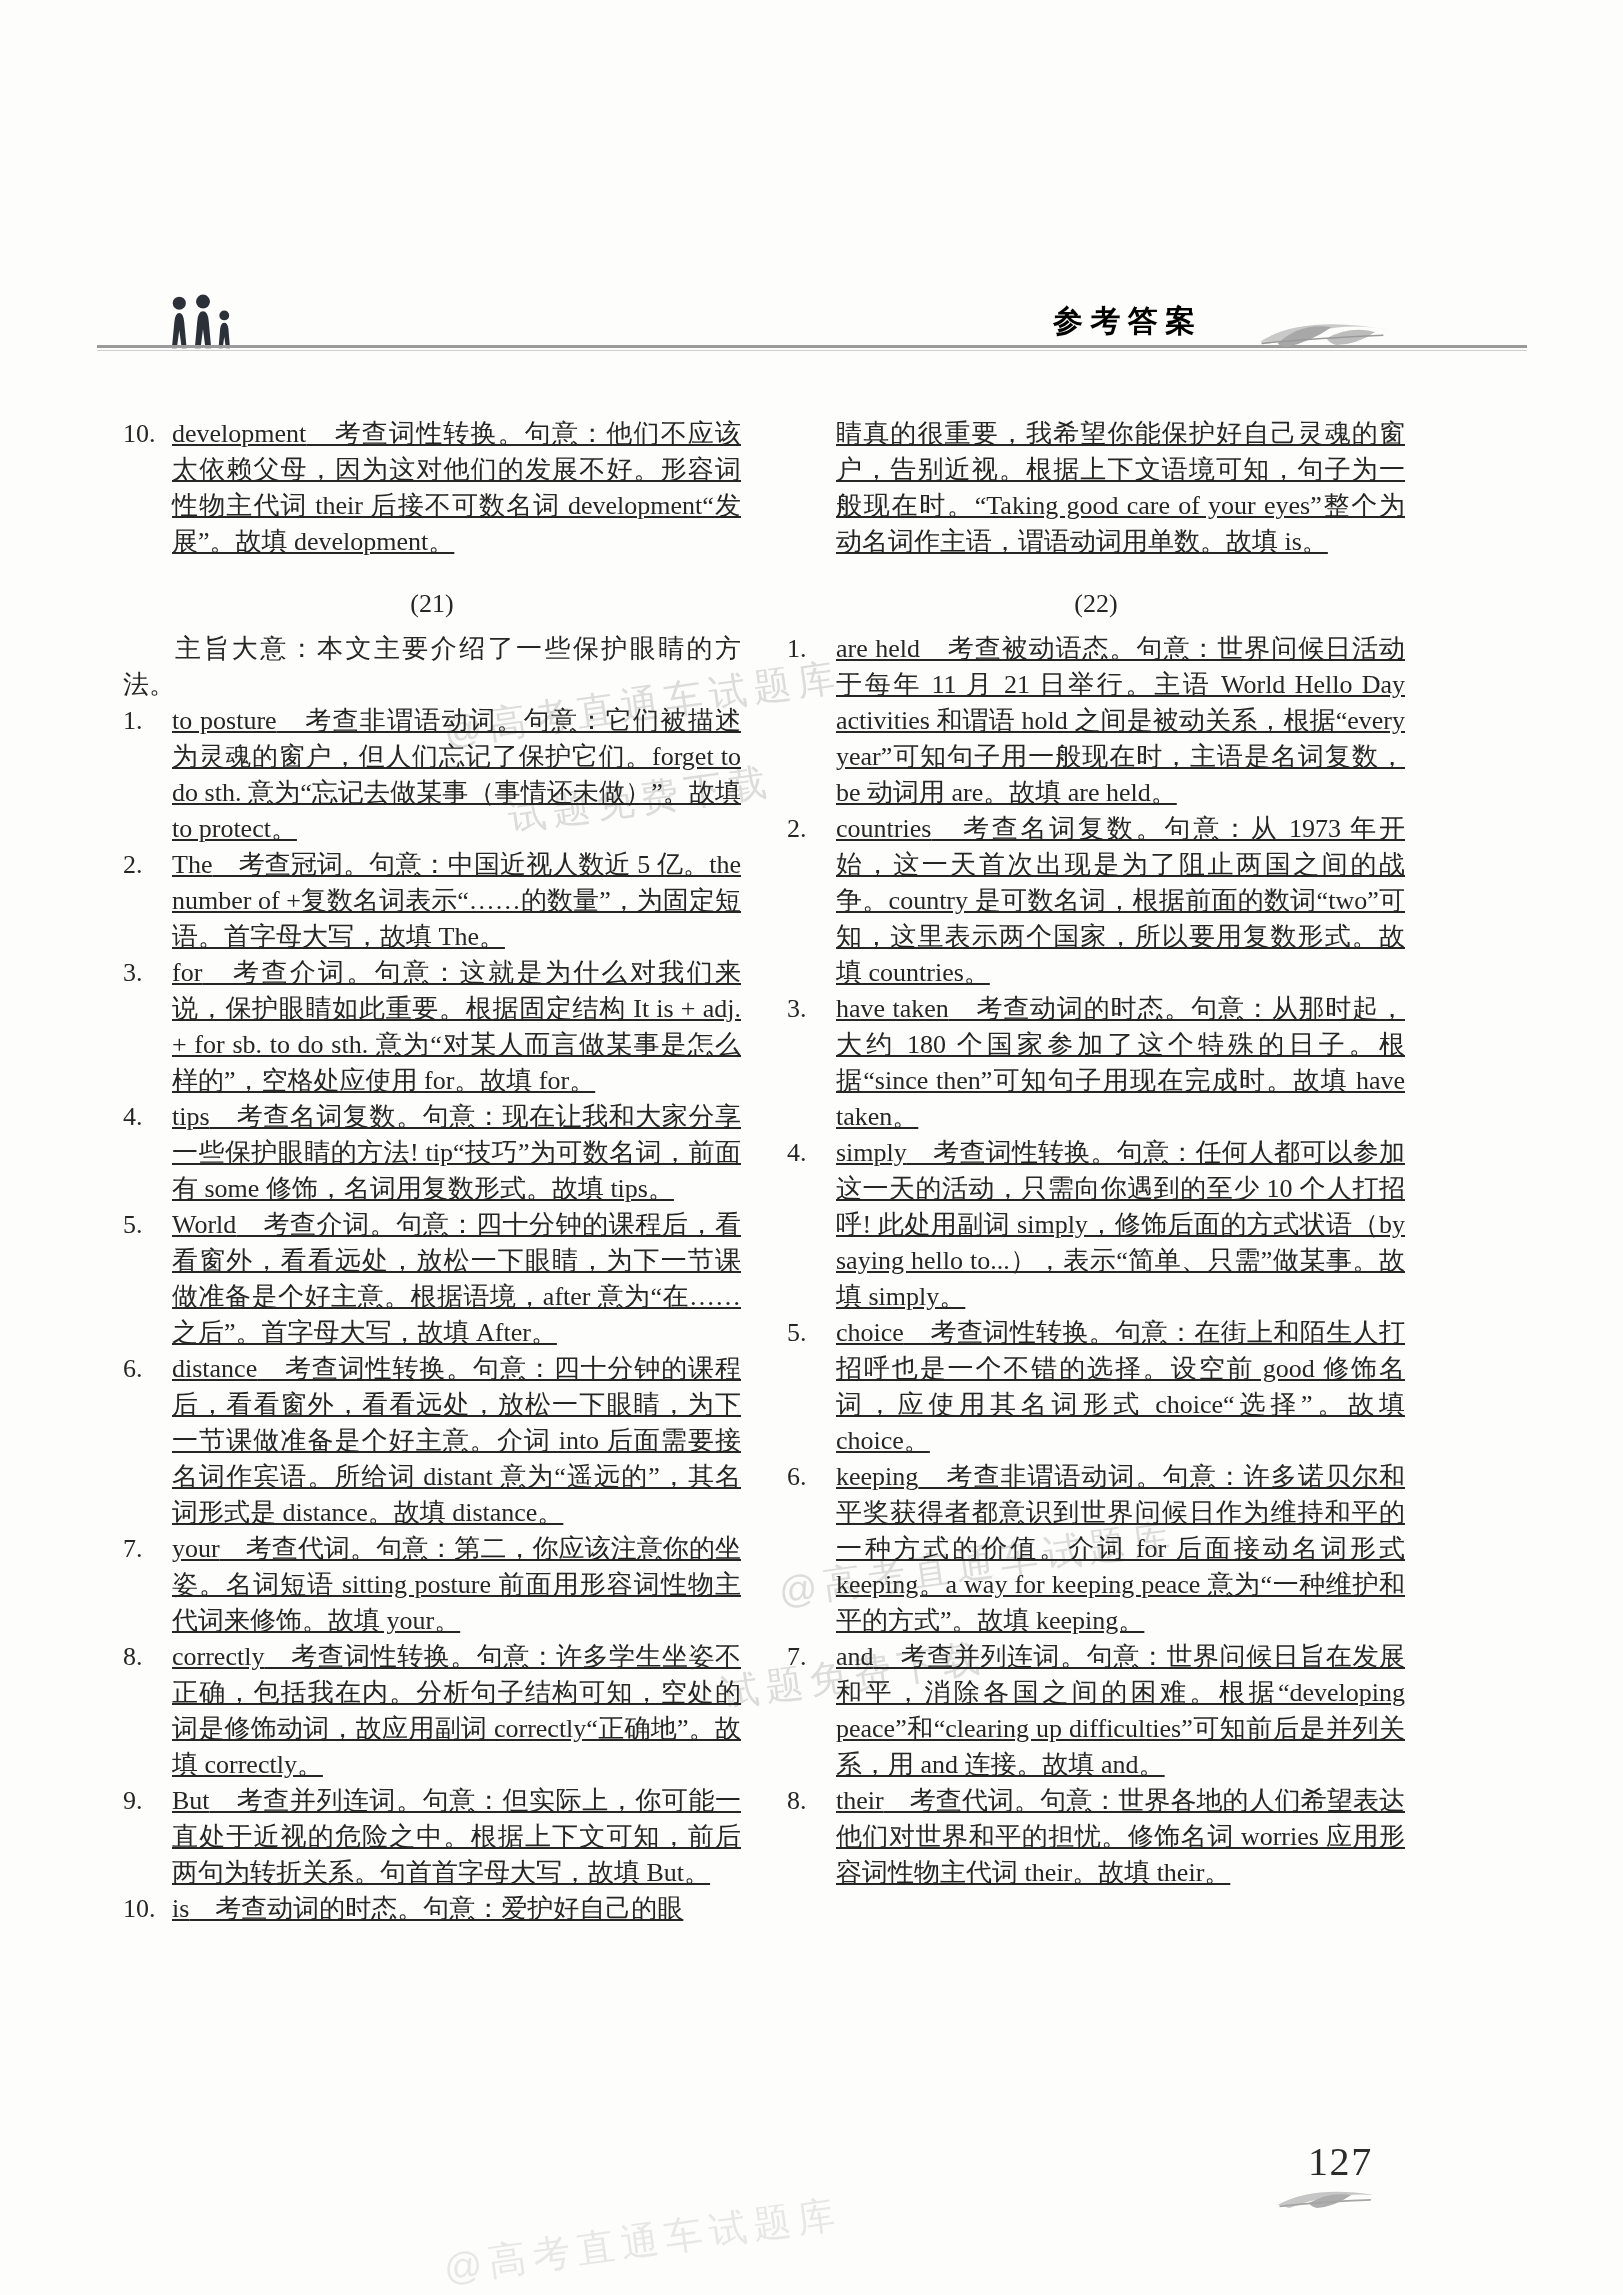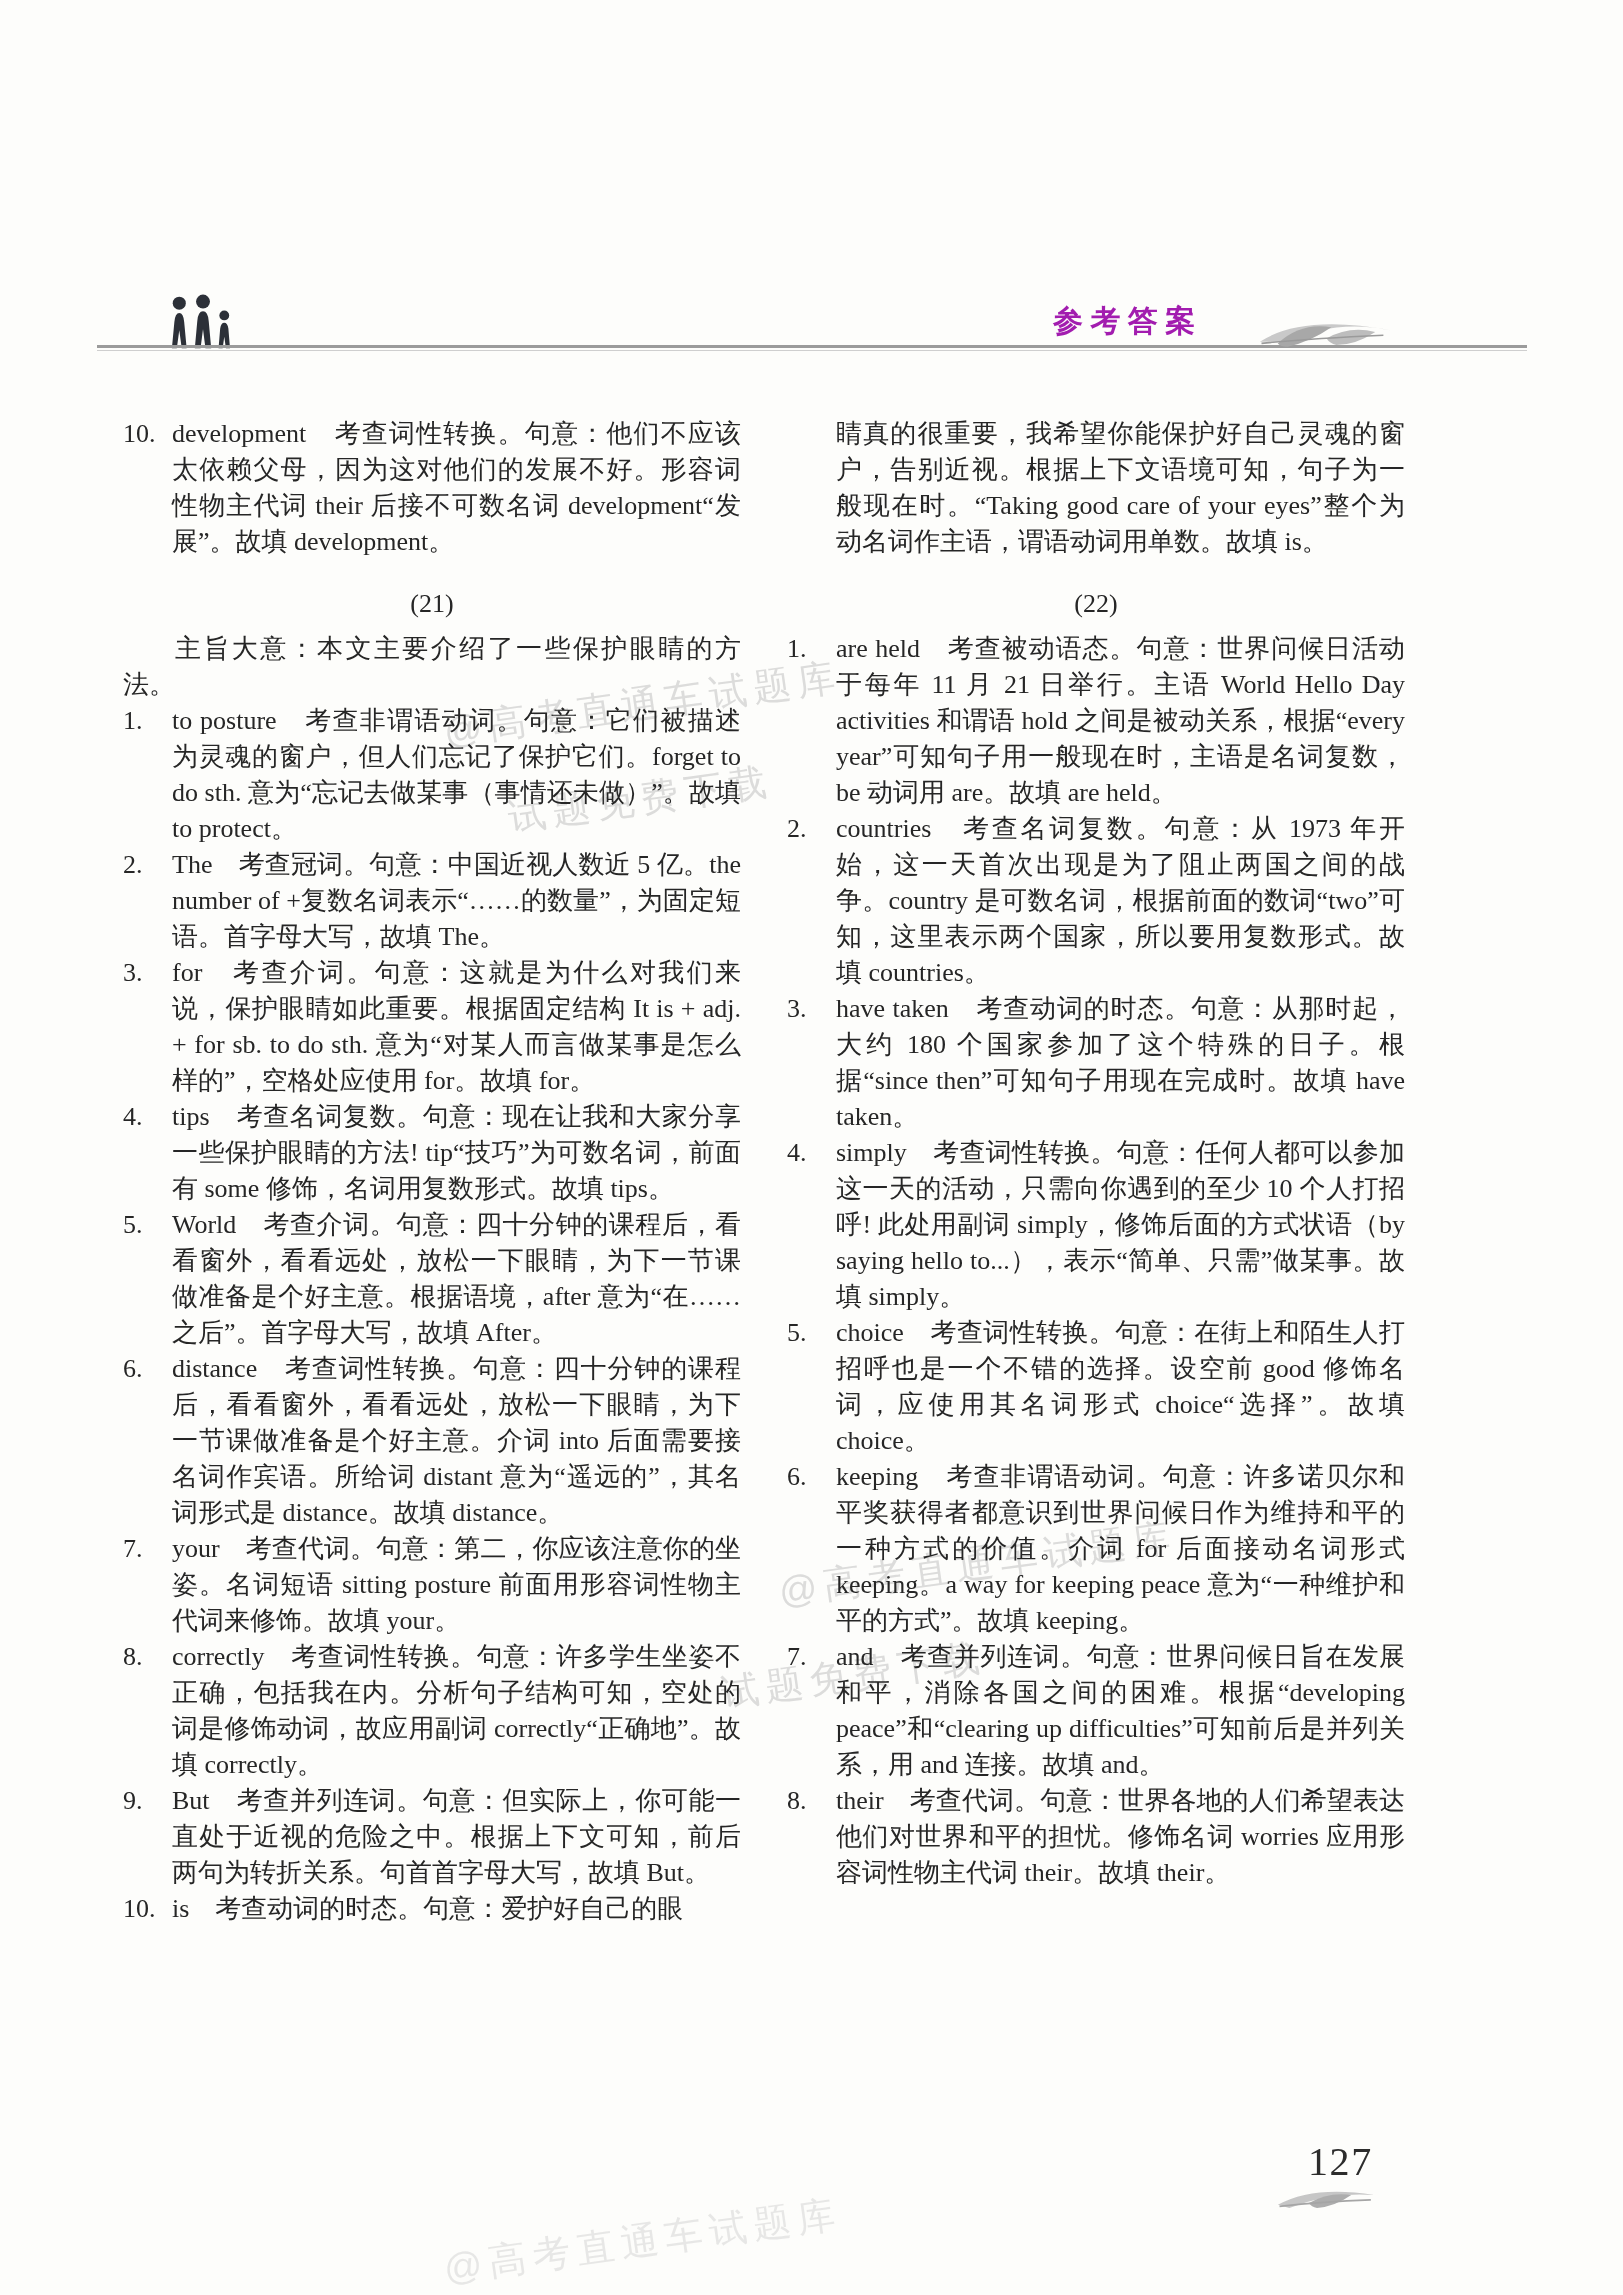--- a/index.html
+++ b/index.html
@@ -8,32 +8,32 @@
     font-family:"Liberation Serif","DejaVu Serif",serif;color:#262626;
     overflow:hidden;margin:0 auto;
   }
   
   .page-header{position:absolute;left:97px;top:291px;width:1430px;height:69px;}
   .header-rule{position:absolute;left:0;right:0;top:54px;height:2.5px;background:#9b9b9b;}
   .header-rule-2{position:absolute;left:0;right:0;top:59px;height:0.8px;background:#cfcfcf;}
   .figures-icon{position:absolute;left:70px;top:3.3px;}
   .header-title{
     position:absolute;left:956px;top:9.8px;font-size:30px;font-weight:bold;
-    color:#a21caf;letter-spacing:7.4px;white-space:nowrap;
+    color:#000000;letter-spacing:7.4px;white-space:nowrap;
   }
   .header-leaf{position:absolute;left:1156px;top:14.7px;}
   
   .columns{
     position:absolute;left:123px;top:416px;width:1282px;
     display:flex;gap:46px;
   }
   .col{flex:1 1 0;font-size:26px;line-height:36px;text-align:justify;}
   .item{display:flex;align-items:flex-start;}
   .item .num{flex:0 0 49px;}
-  .item .body{flex:1 1 auto;min-width:0;text-align:justify;}
+  .item .body{flex:1 1 auto;min-width:0;text-align:justify;text-decoration:underline;}
   .section-head{text-align:center;margin:26px 0 9px 0;}
   .gist{text-indent:2em;margin:0;}
   .answer{white-space:nowrap;}
   
   .page-number{
     position:absolute;left:1308px;top:2138px;font-size:40px;color:#2c2c2c;
     letter-spacing:1.6px;
   }
   .footer-leaf{position:absolute;left:1273px;top:2180px;}
   

